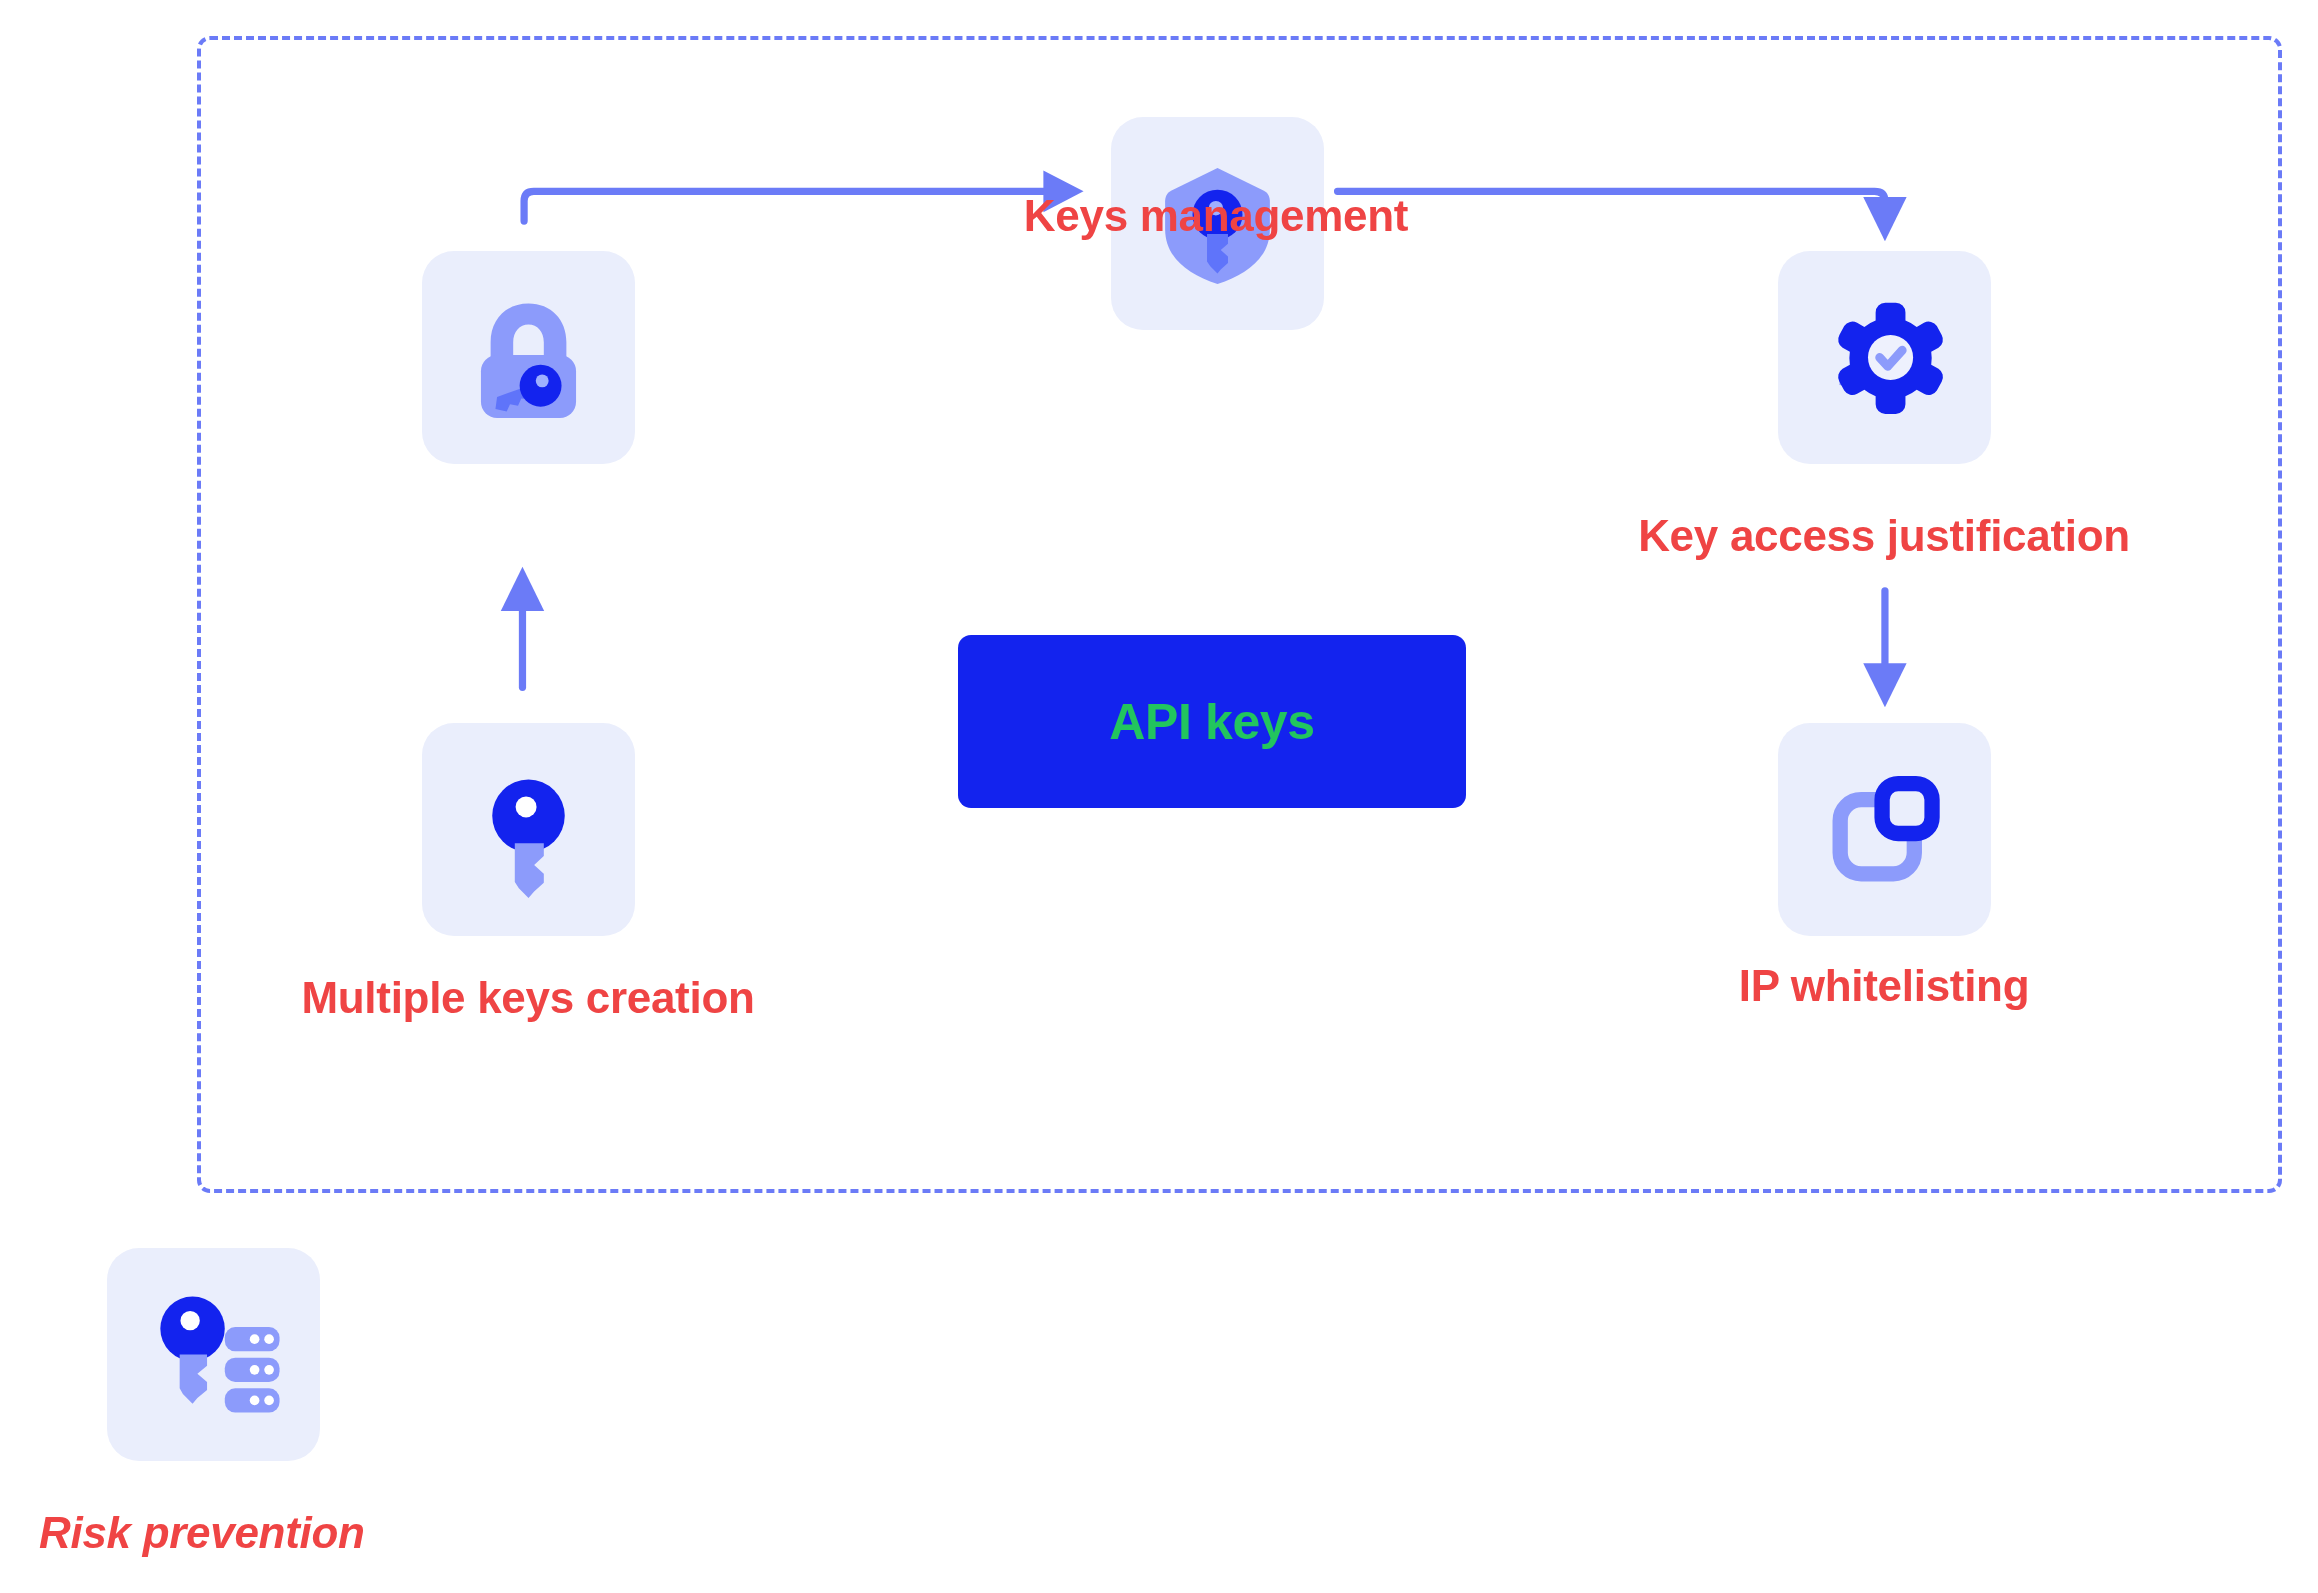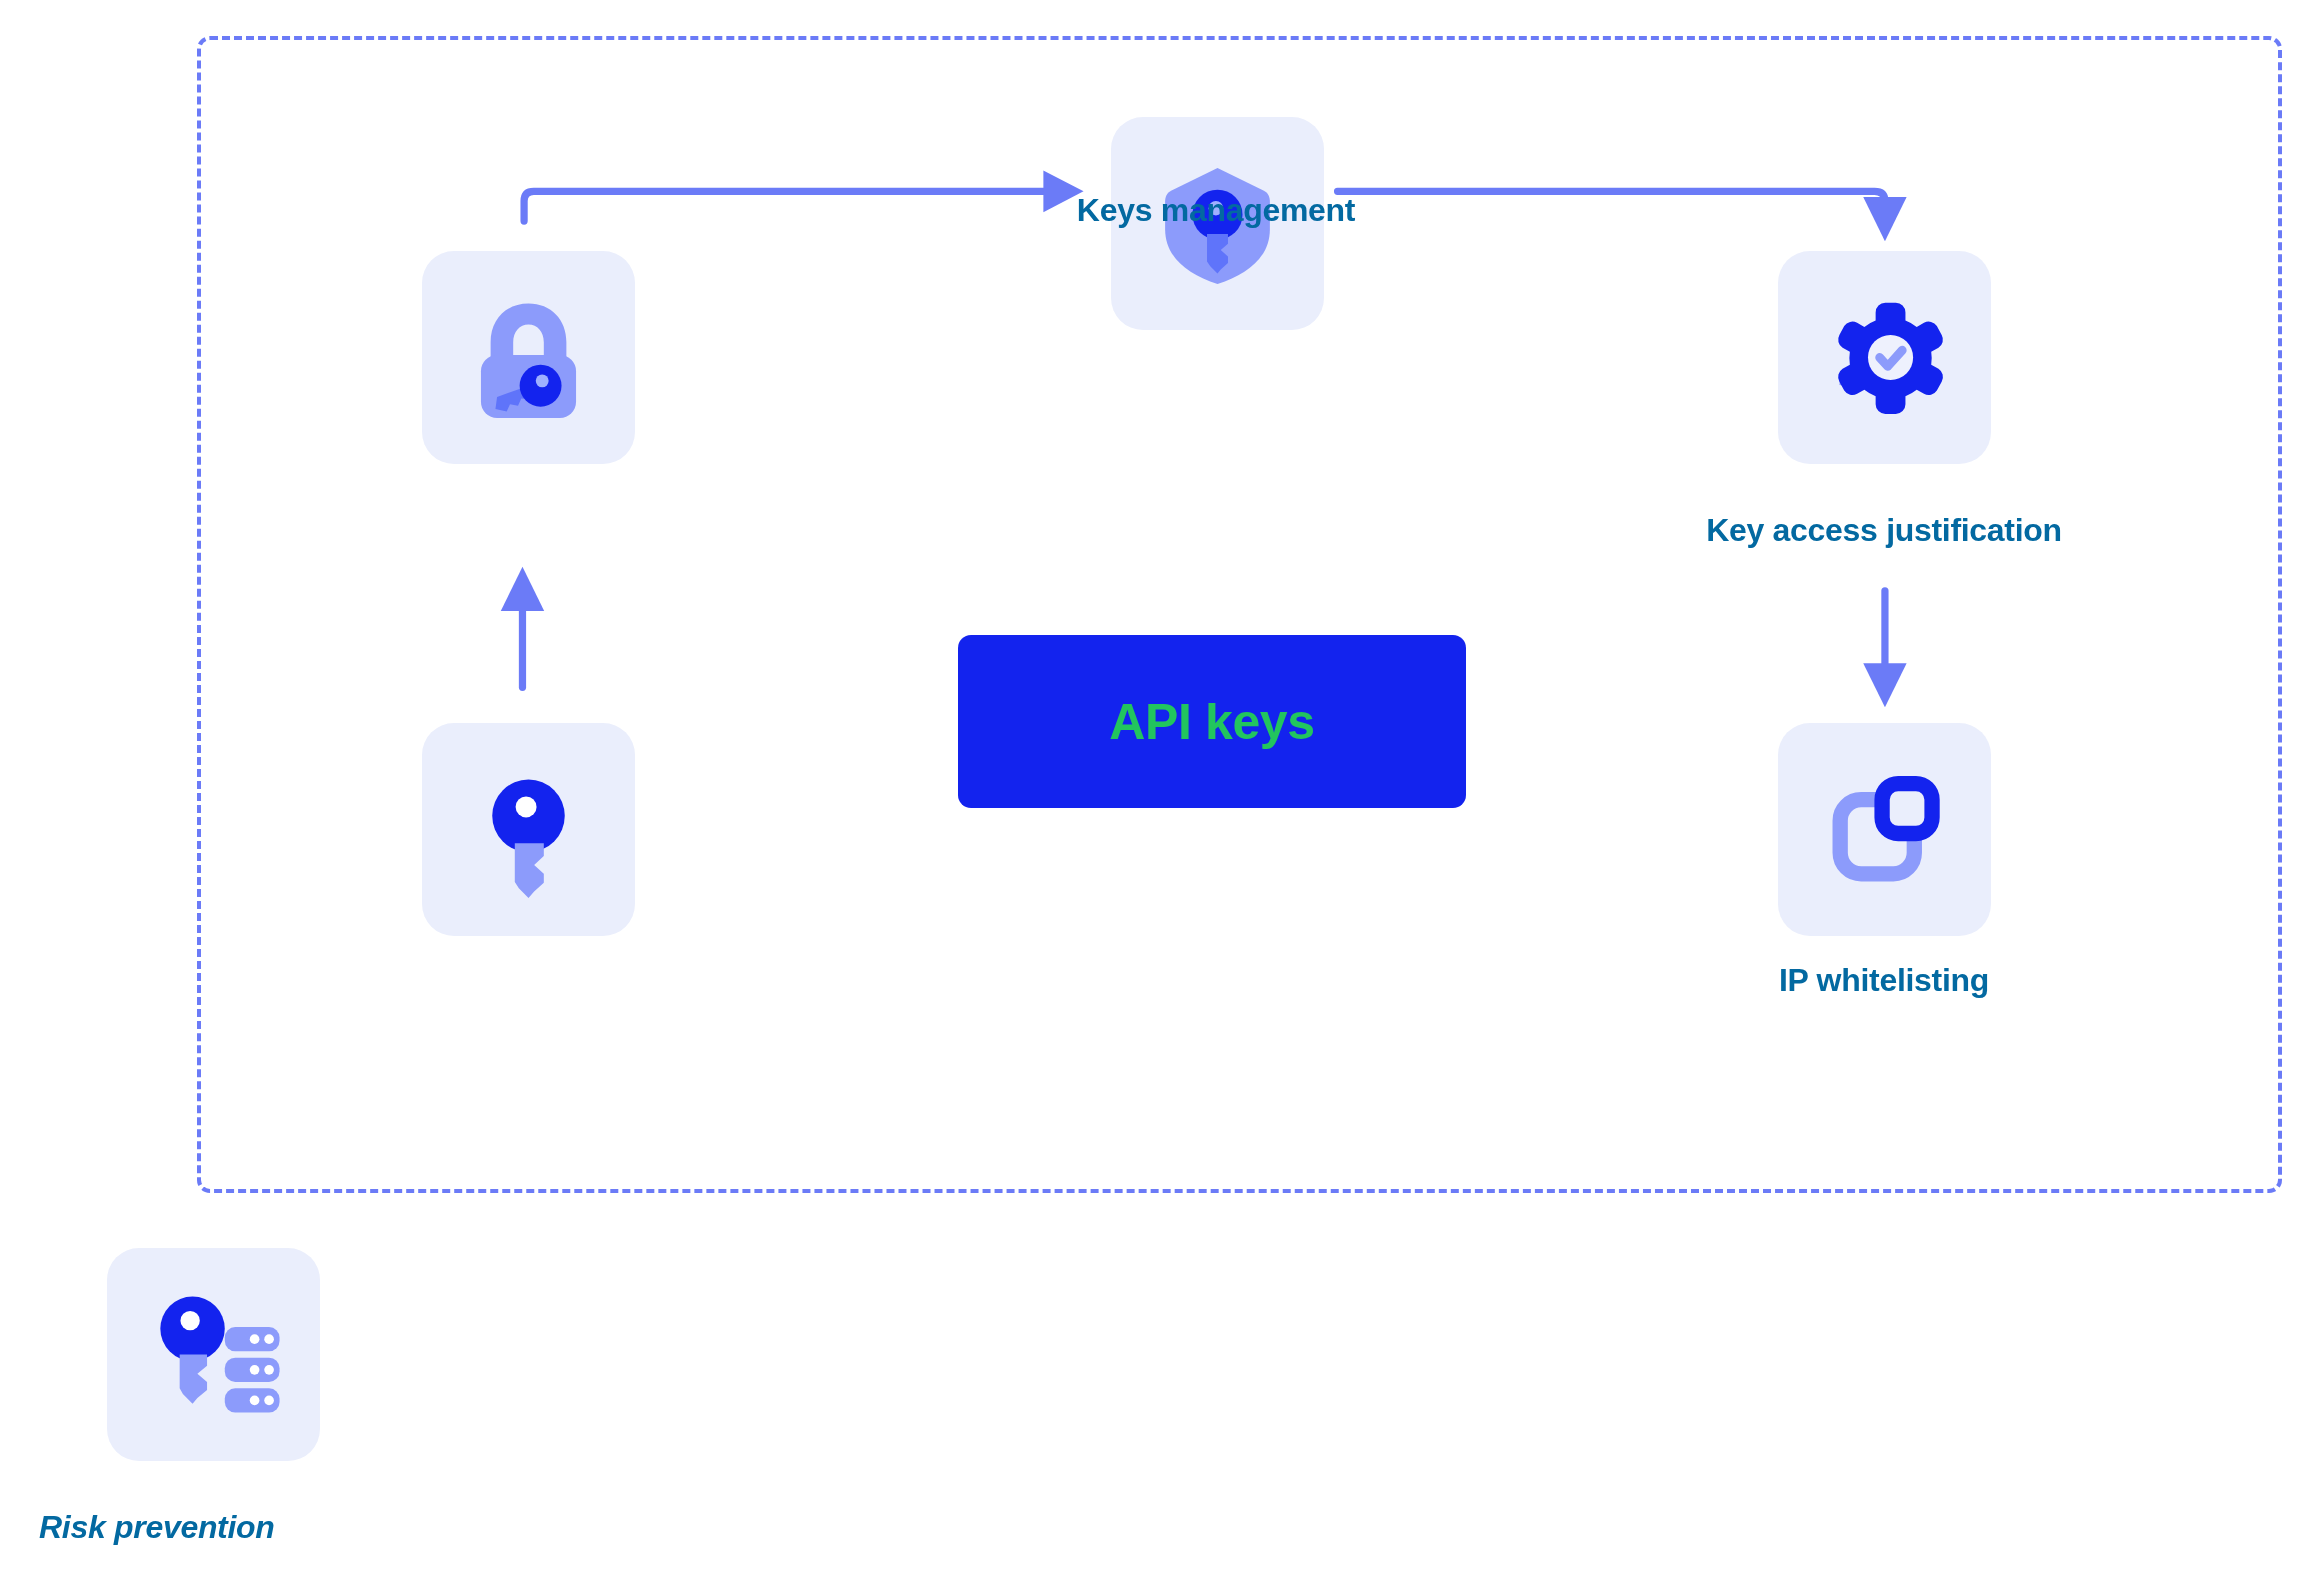--- a/index.html
+++ b/index.html
@@ -38,23 +38,23 @@
     border-radius: 32px;
     display: flex;
     align-items: center;
     justify-content: center;
   }
   .tile svg { display: block; }
 
   
   .node-label {
     position: absolute;
-    font-size: 32px;
+    font-size: 44px;
     font-weight: 700;
-    color: #0369a1;
+    color: #ef4444;
     letter-spacing: -0.3px;
     white-space: nowrap;
     line-height: 1;
   }
   .node-label.center { transform: translateX(-50%); }
 
   
   .cta {
     position: absolute;
     left: 958px;
@@ -172,20 +172,21 @@
   </div>
   <div class="node-label center" style="left:1884px; top:514px;">Key access justification</div>
 
   <div class="tile" style="left:422px; top:723px; width:213px; height:213px;">
     <svg width="137" height="137" viewBox="0 0 170 170">
       <circle cx="85" cy="68" r="45" fill="#1323ee"></circle>
       <circle cx="82" cy="57" r="13" fill="#ffffff"></circle>
       <path d="M68 102 L104 102 L104 118 L92 129 L104 140 L104 151 L92 162 L85 170 L73 158 L68 150 Z" fill="#8c9bfb"></path>
     </svg>
   </div>
+  <div class="node-label center" style="left:528px; top:976px;">Multiple keys creation</div>
 
   <div class="tile" style="left:1778px; top:723px; width:213px; height:213px;">
     <svg width="137" height="137" viewBox="0 0 170 170">
       <rect x="30" y="48" width="92" height="92" rx="26" fill="none" stroke="#8c9bfb" stroke-width="19"></rect>
       <rect x="82" y="28" width="62" height="62" rx="20" fill="#eaeefc" stroke="#1323ee" stroke-width="19"></rect>
     </svg>
   </div>
   <div class="node-label center" style="left:1884px; top:964px;">IP whitelisting</div>
 
   <div class="tile" style="left:107px; top:1248px; width:213px; height:213px;">

